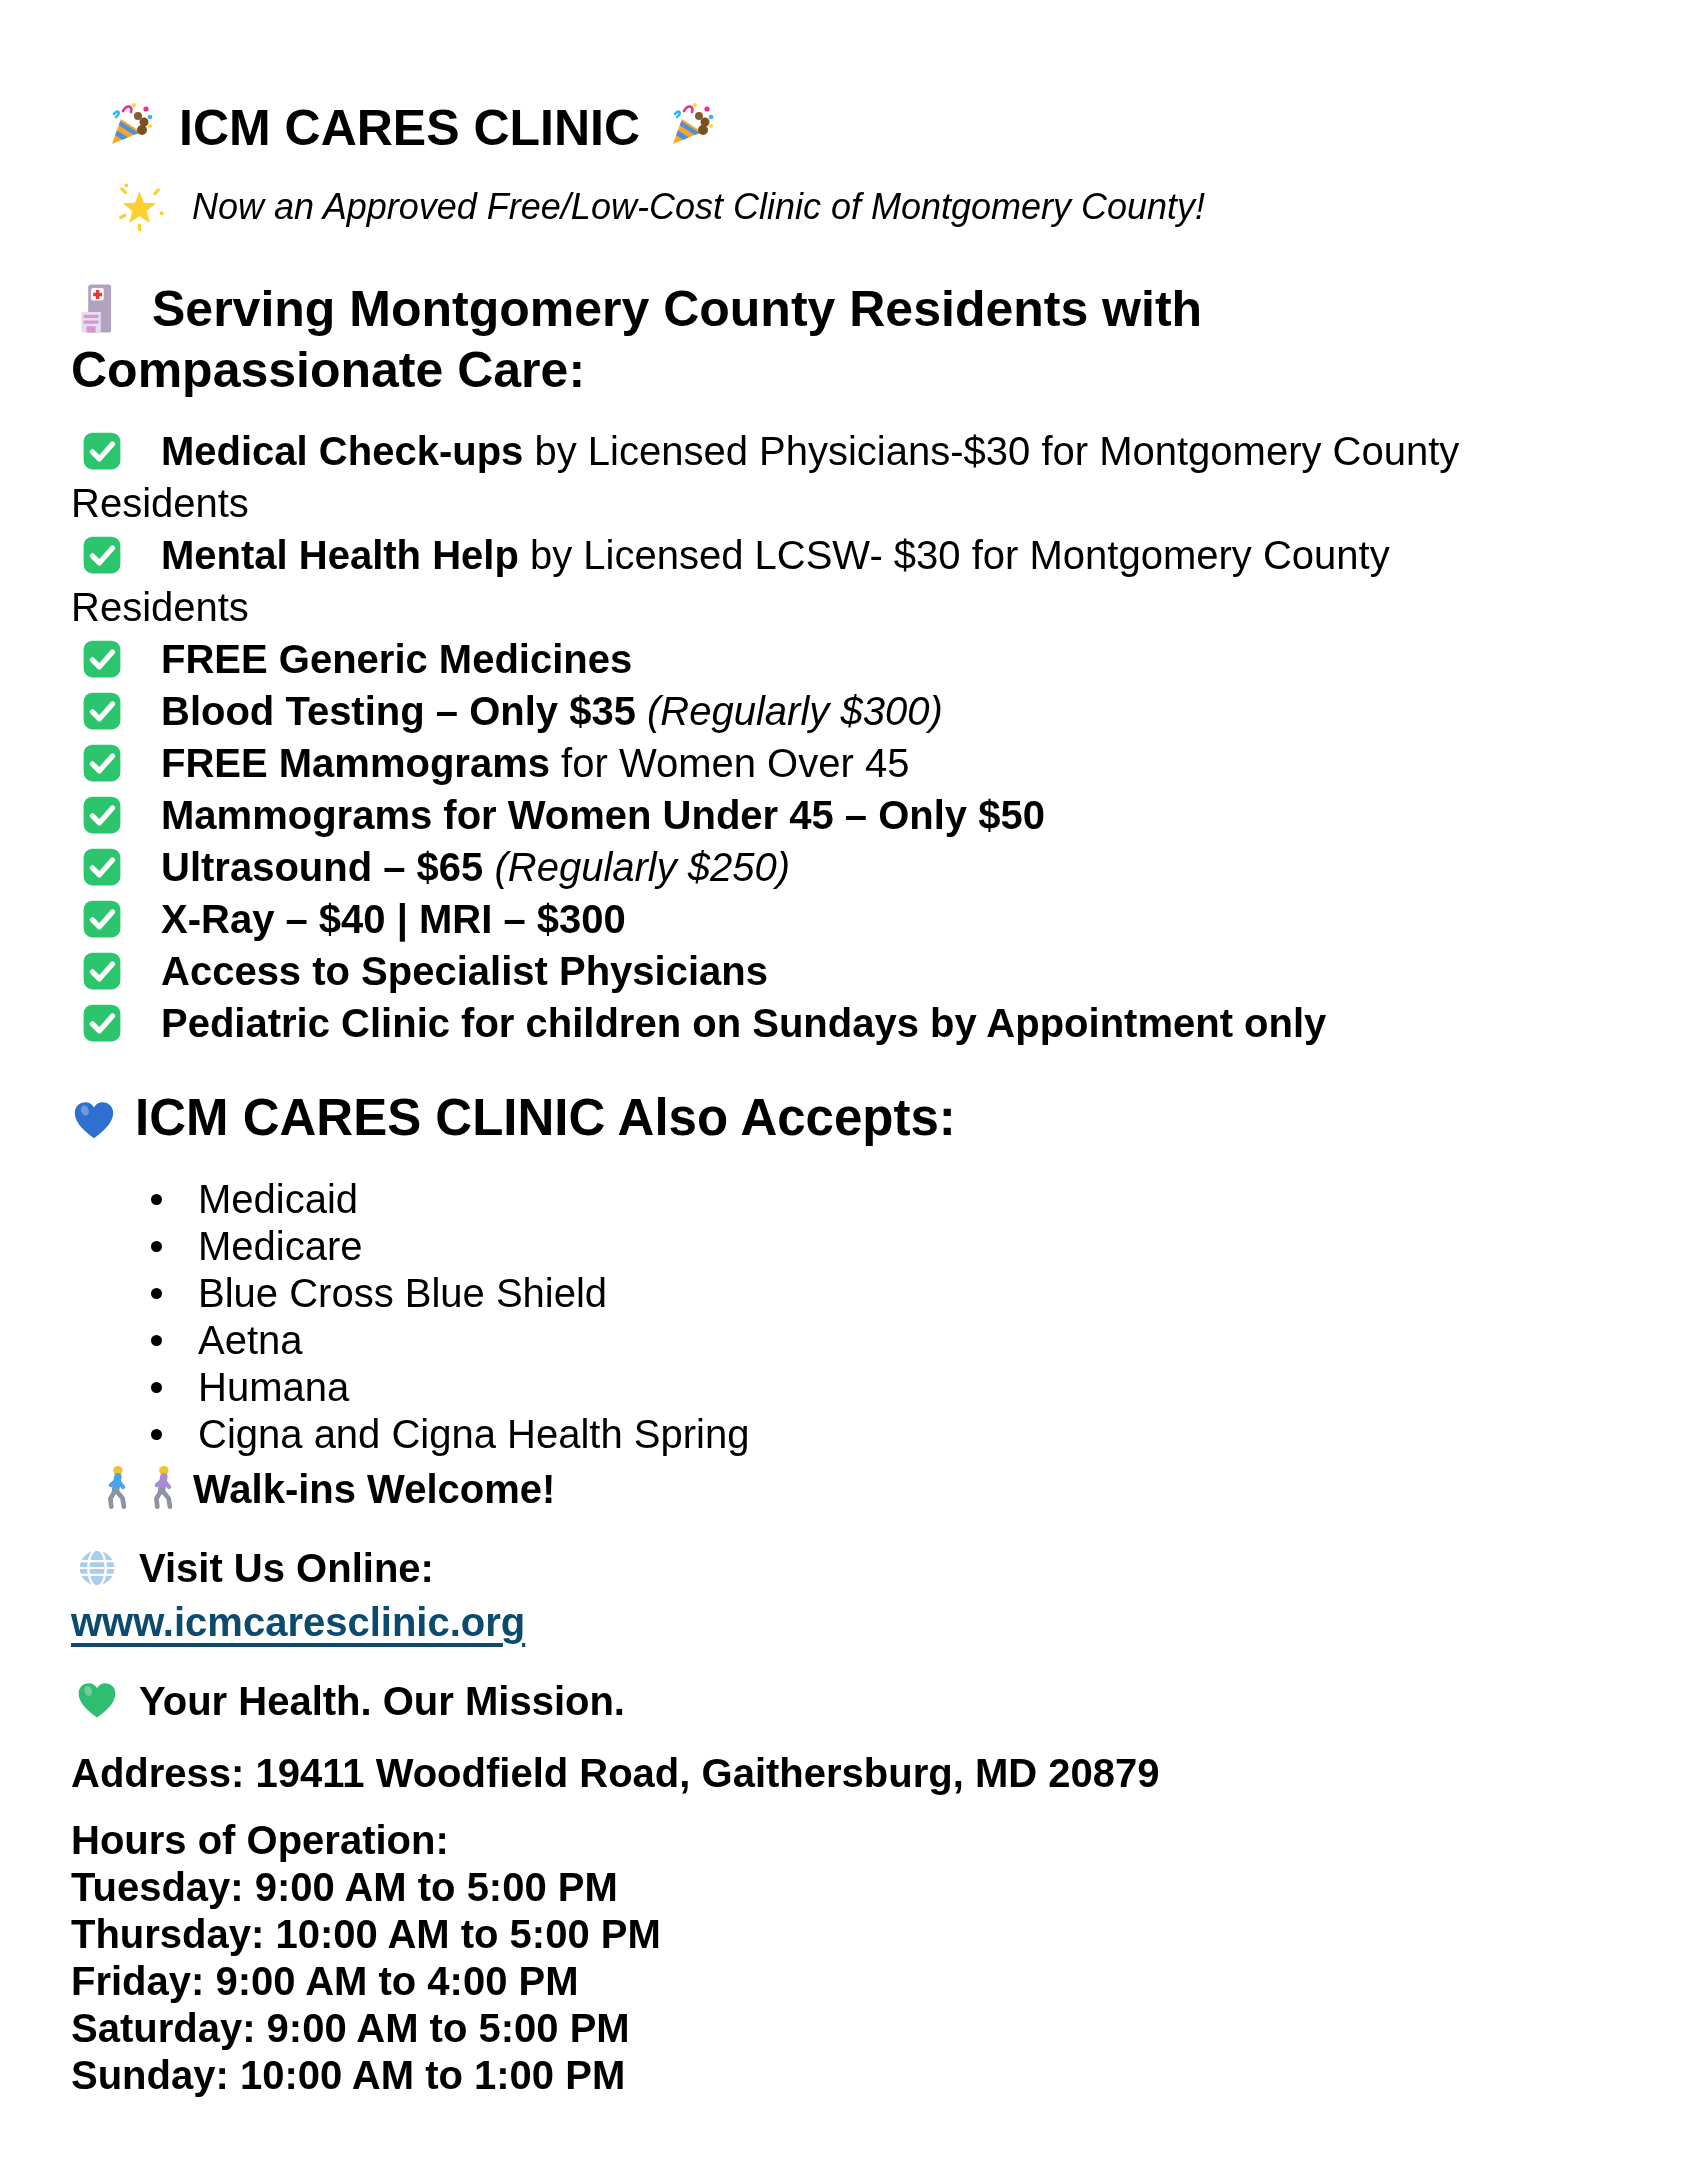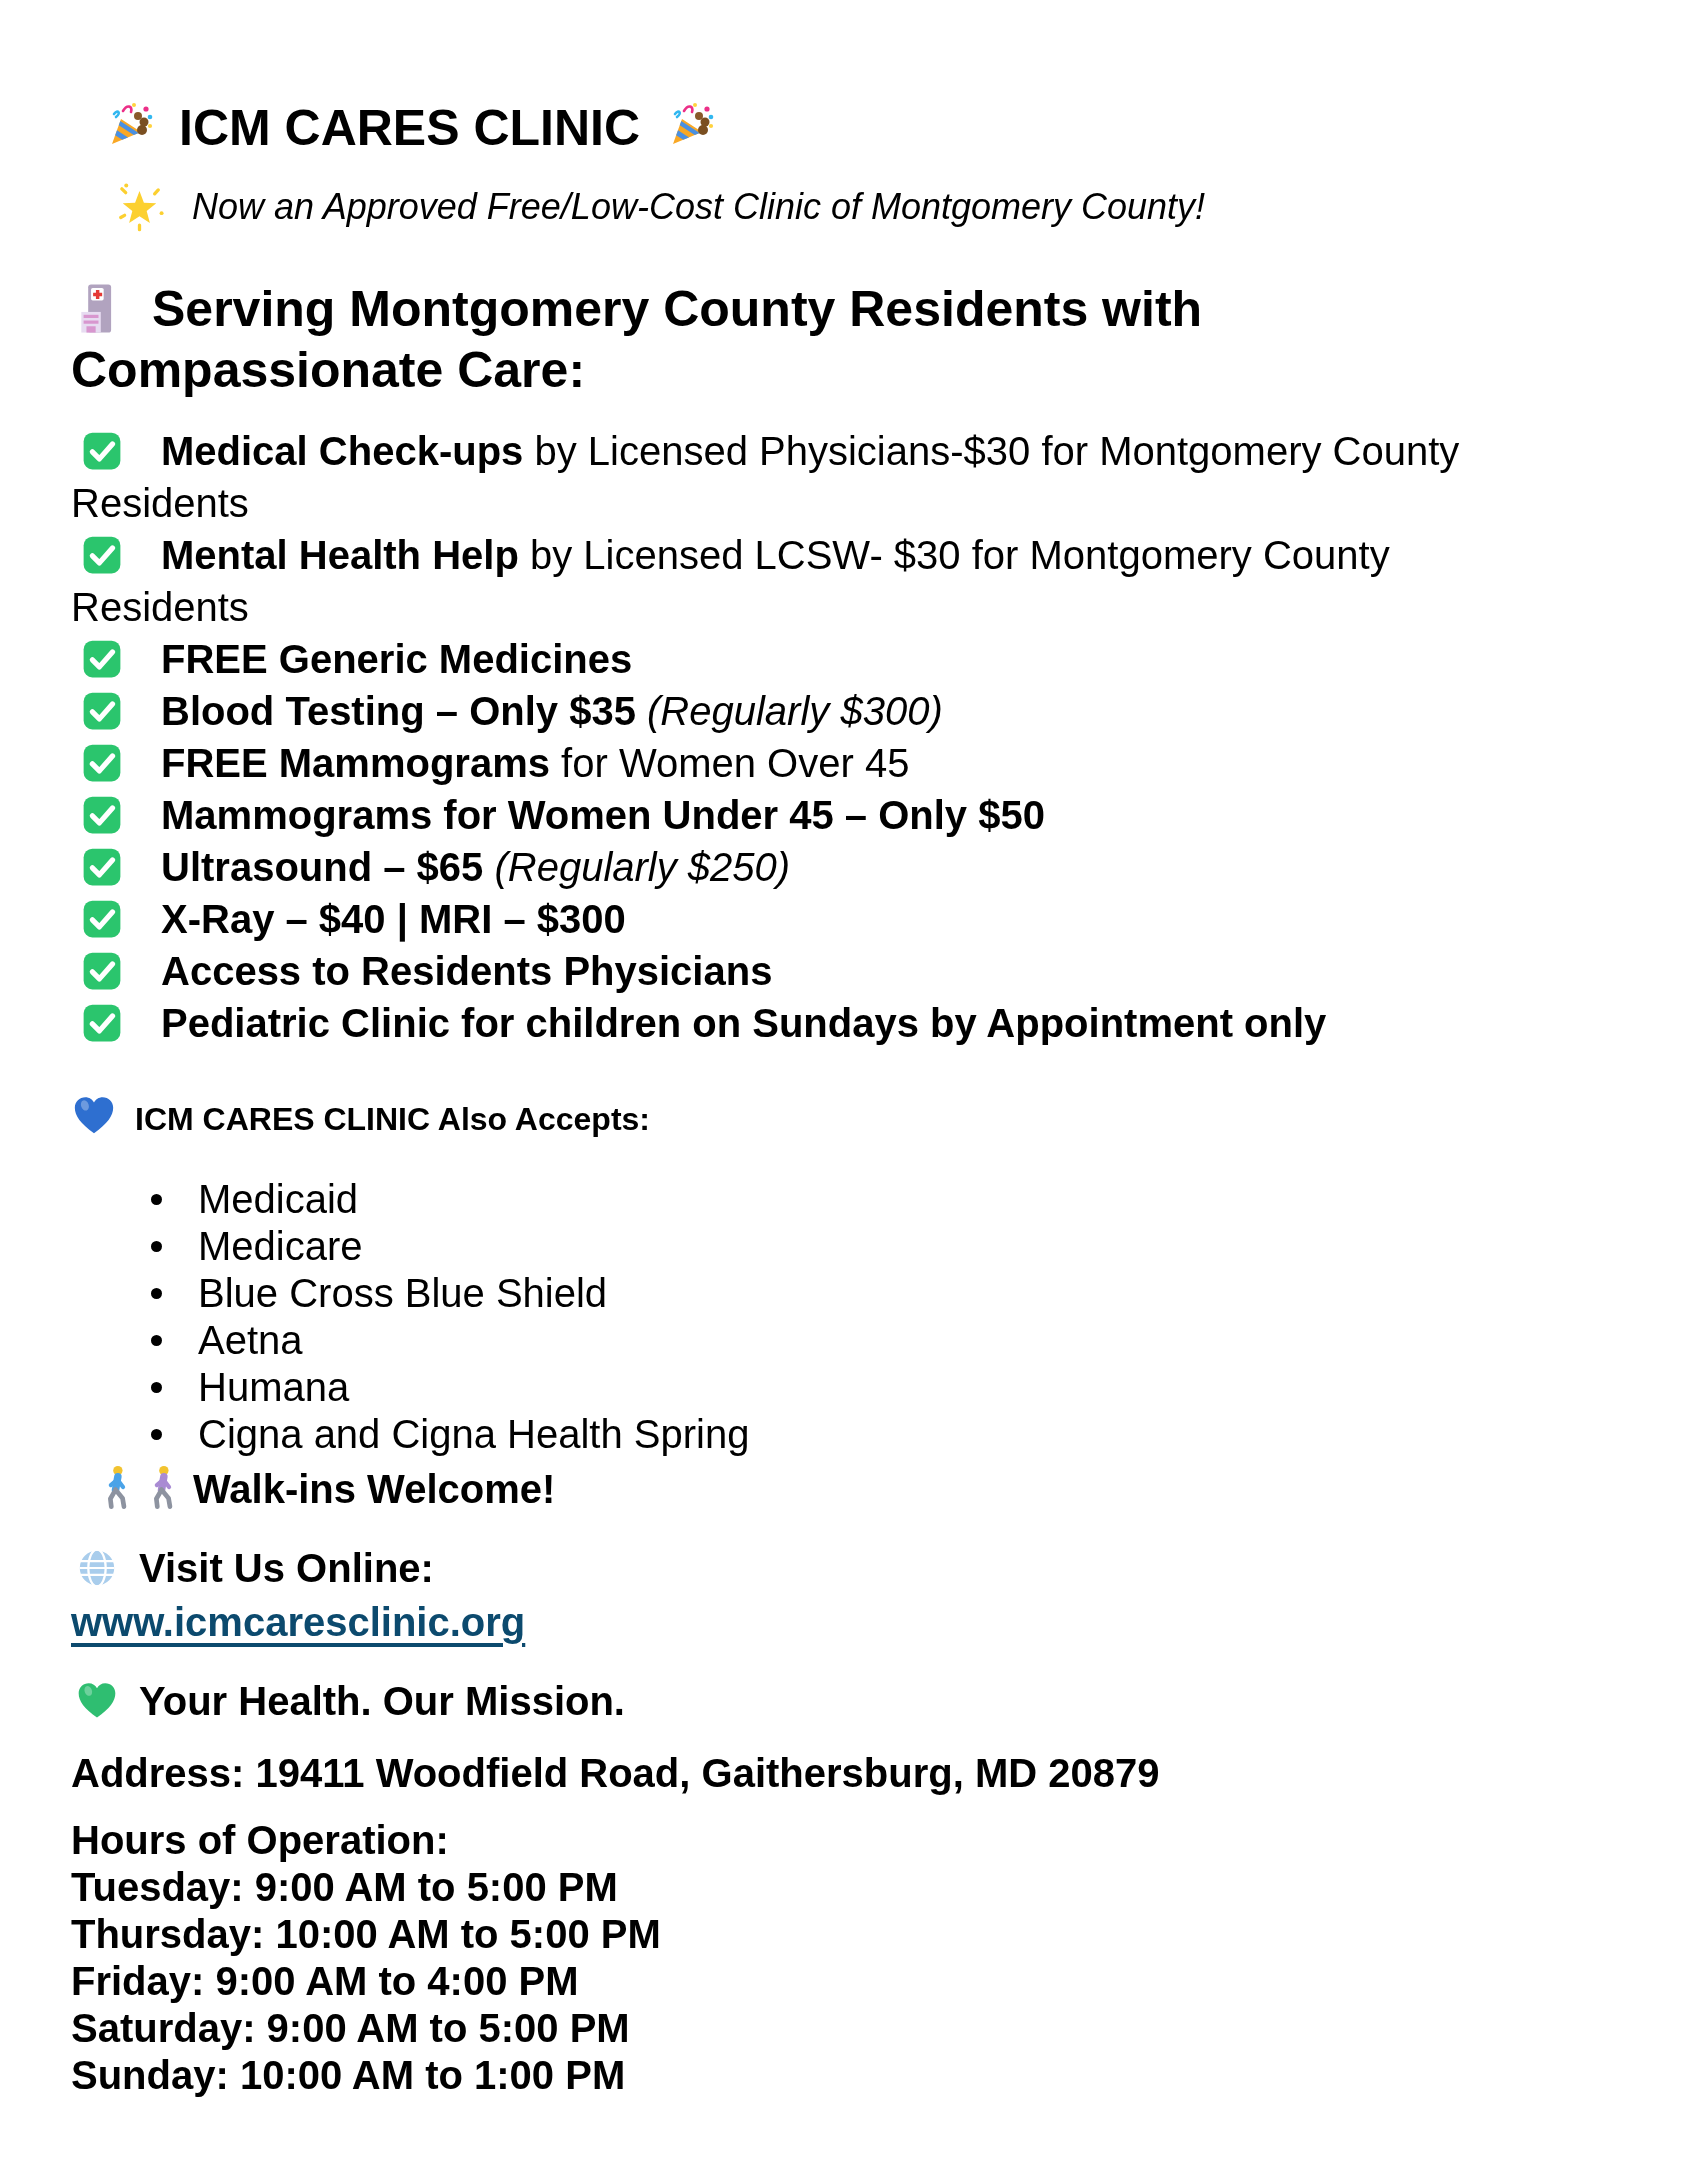--- a/index.html
+++ b/index.html
@@ -29,21 +29,21 @@
     font-size:50px;font-weight:700;line-height:61px;
   }
   .services-heading .icon{width:55px;height:55px;vertical-align:-10px;margin-right:26px;}
   .services{margin-top:24px;max-width:1465px;font-size:40px;line-height:52px;}
   .svc{font-weight:400;}
   .svc .icon{width:42px;height:42px;vertical-align:-7px;margin-left:10px;margin-right:38px;}
   .svc b{font-weight:700;}
   .svc i{font-style:italic;}
 
   
-  .accepts-heading{margin:44px 0 0;font-size:32px;font-weight:700;line-height:50px;}
+  .accepts-heading{margin:44px 0 0;font-size:51px;font-weight:700;line-height:50px;}
   .accepts-heading .icon{width:46px;height:46px;vertical-align:-9px;margin-right:18px;}
   .accepts-list{list-style:none;margin:32px 0 0;padding:0;font-size:40px;line-height:47px;}
   .accepts-list li{display:flex;align-items:center;height:47px;}
   .bullet-dot{width:11px;height:11px;border-radius:50%;background:#000;margin:0 36px 0 80px;flex:none;}
 
   
   .line{font-size:40px;font-weight:700;line-height:55px;}
   .phone-line{margin-top:10px;padding-left:36px;}
   .phone-line .icon{width:44px;height:44px;vertical-align:-8px;margin-right:24px;}
   .walkins-line{margin-top:4px;padding-left:30px;}
@@ -196,21 +196,21 @@
       <div class="svc"><svg class="icon" viewBox="0 0 42 42" width="42" height="42">
           <use href="#i-check"></use>
         </svg><b>Ultrasound – $65</b><span></span><i> (Regularly $250)</i></div>
 
       <div class="svc"><svg class="icon" viewBox="0 0 42 42" width="42" height="42">
           <use href="#i-check"></use>
         </svg><b>X-Ray – $40 | MRI – $300</b><span></span><i></i></div>
 
       <div class="svc"><svg class="icon" viewBox="0 0 42 42" width="42" height="42">
           <use href="#i-check"></use>
-        </svg><b>Access to Residents Physicians</b><span></span><i></i></div>
+        </svg><b>Access to Specialist Physicians</b><span></span><i></i></div>
 
       <div class="svc"><svg class="icon" viewBox="0 0 42 42" width="42" height="42">
           <use href="#i-check"></use>
         </svg><b>Pediatric Clinic for children on Sundays by Appointment only</b><span></span><i></i></div>
     </div>
 
   <h3 class="accepts-heading"><svg class="icon" style="color:#2e6fd0" viewBox="0 0 46 46" width="46" height="46">
         <use href="#i-heart"></use>
       </svg><span>ICM CARES CLINIC Also Accepts:</span></h3>
 

